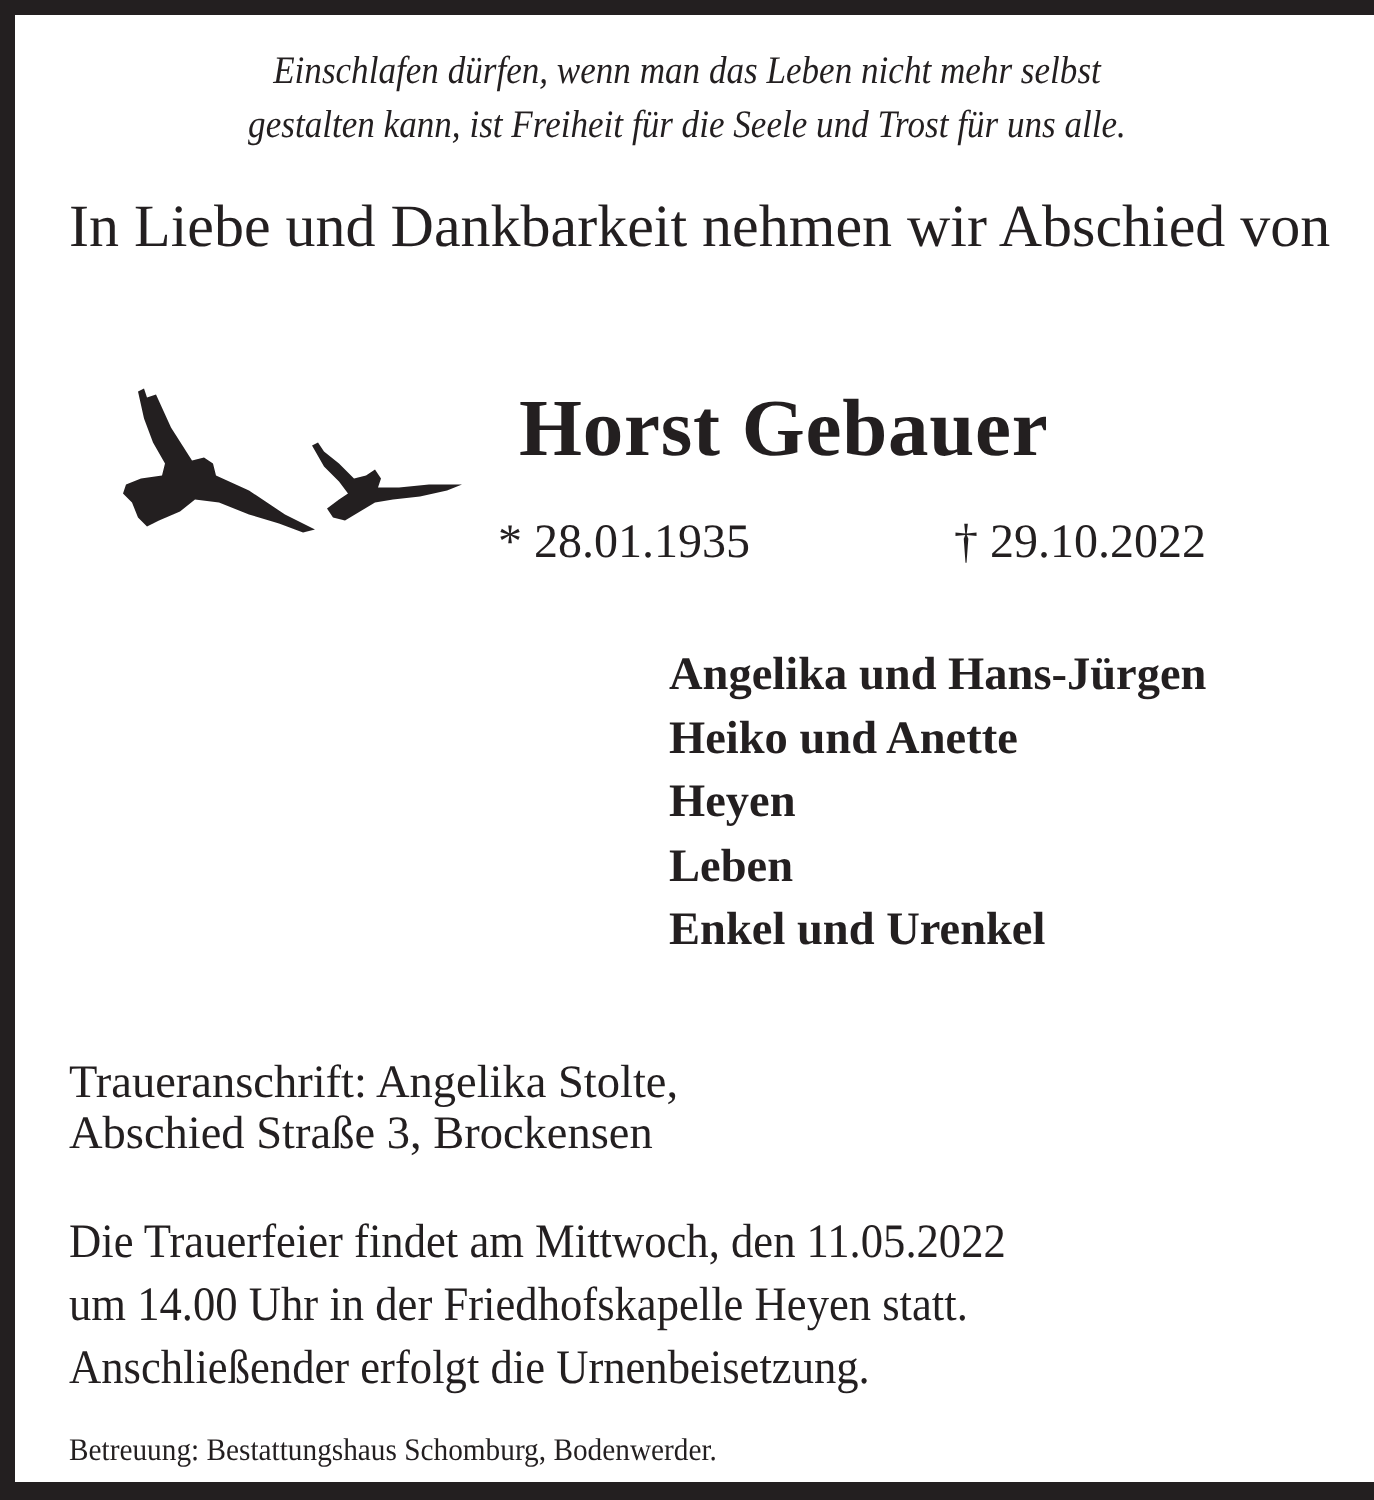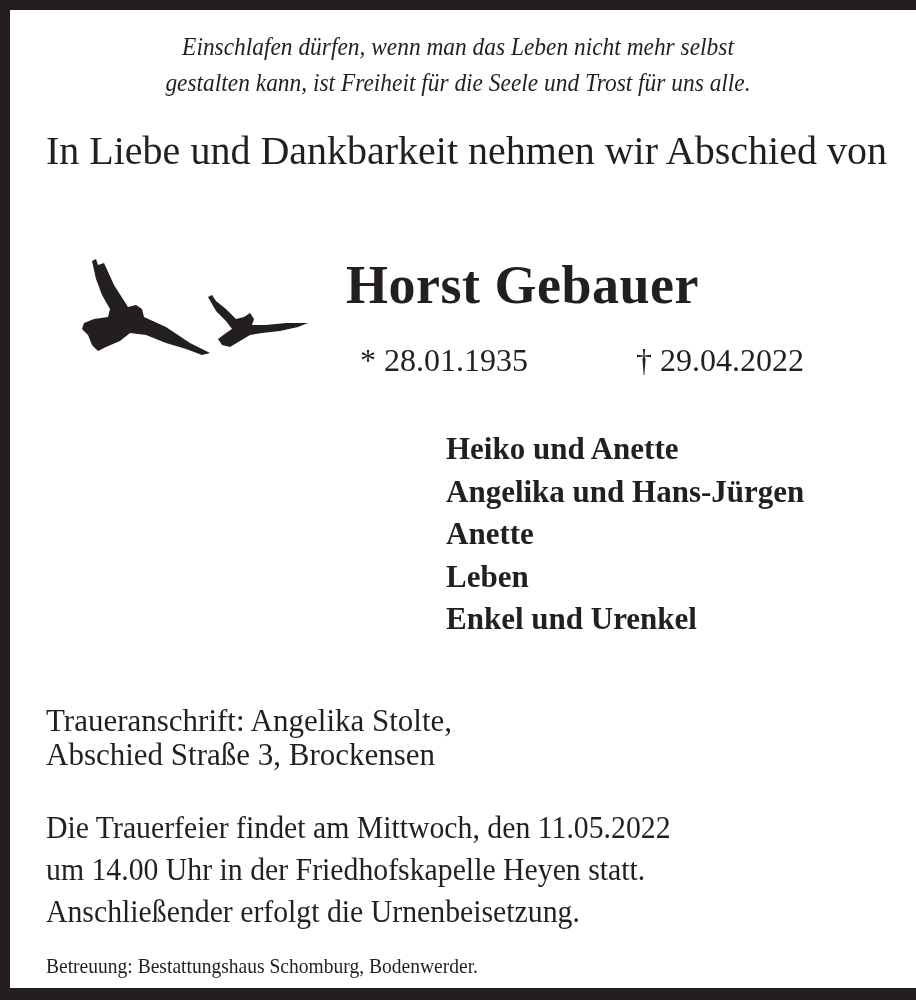--- a/index.html
+++ b/index.html
@@ -102,27 +102,27 @@
     <g fill="#231f20">
 
       <path d="M22,6 L26,4 L28,10 L34,8 L44,30 L58,52 L66,50 L72,54 L74,62 L96,72 L120,88 L140,98 L132,100 L116,94 L96,88 L76,80 L60,78 L50,86 L36,92 L28,96 L22,90 L18,80 L12,74 L14,68 L24,64 L38,62 L40,54 L32,40 L26,24 Z"></path>
 
       <path d="M138,42 L142,40 L146,46 L156,54 L166,64 L174,62 L180,58 L184,64 L182,70 L196,70 L216,68 L238,68 L228,72 L210,76 L192,78 L180,80 L170,86 L160,92 L152,90 L148,84 L156,78 L162,74 L156,66 L146,56 Z"></path>
     </g>
   </svg>
 
   <div class="abs name">Horst Gebauer</div>
 
-  <div class="abs date" style="left:322px;margin-left:28px;">* 28.01.1935</div>
-  <div class="abs date" style="left:626px;">† 29.04.2022</div>
+  <div class="abs date" style="left:322px;">* 28.01.1935</div>
+  <div class="abs date" style="left:626px;">† 29.10.2022</div>
 
   <div class="abs mourners">
+    <div>Angelika und Hans-Jürgen</div>
     <div>Heiko und Anette</div>
-    <div>Angelika und Hans-Jürgen</div>
-    <div>Anette</div>
+    <div>Heyen</div>
     <div>Leben</div>
     <div>Enkel und Urenkel</div>
   </div>
 
   <div class="abs address">
     <div>Traueranschrift: Angelika Stolte,</div>
     <div>Abschied Straße 3, Brockensen</div>
   </div>
 
   <div class="abs ceremony">

